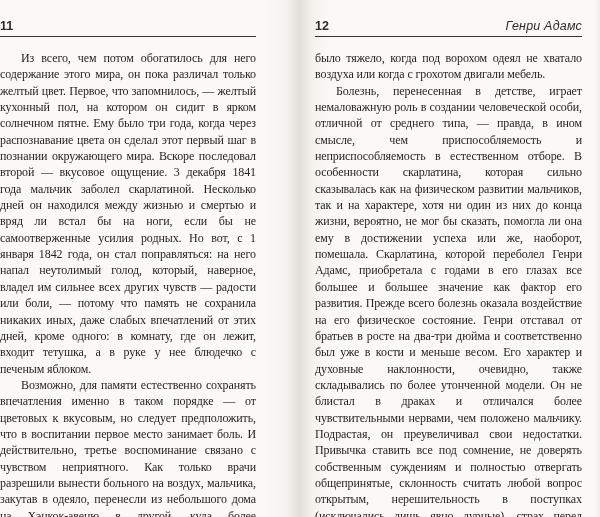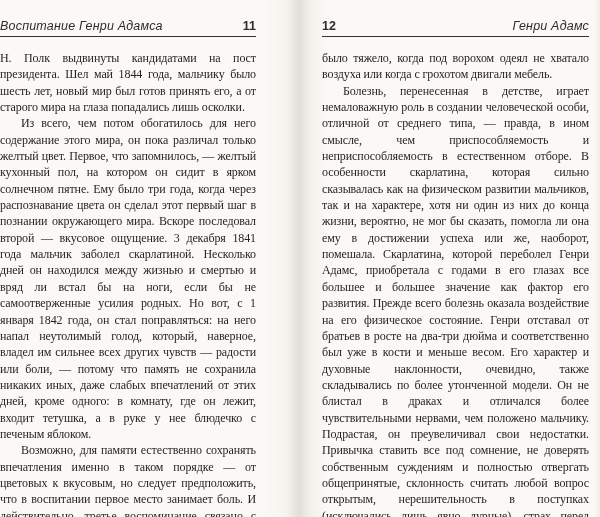--- a/index.html
+++ b/index.html
@@ -8,21 +8,21 @@
     width:600px; height:517px;
     background:#fbf9f5;
     overflow:hidden;
     font-family:"Liberation Serif", serif;
   }
   .page {
     position:absolute; top:0; height:517px; overflow:hidden;
     box-sizing:border-box;
   }
   .page.left  { left:0px;   width:256px; }
-  .page.right { left:322px; width:267px; }
+  .page.right { left:315px; width:267px; }
 
   .running-head {
     display:flex; justify-content:space-between; align-items:baseline;
     margin-top:19px;
     font-family:"Liberation Sans", sans-serif;
     font-size:12.5px; color:#2e2c29;
     white-space:nowrap;
   }
   .head-title { font-style:italic; letter-spacing:0.2px; }
   .page-num   { font-style:normal;font-weight:bold; }
@@ -55,26 +55,24 @@
     pointer-events:none;
   }
 </style>
 </head>
 <body>
 
 <div class="spread">
 
   <div class="page left">
     <div class="running-head">
-      <span class="head-title">Воспитание Генри Адамса</span>
       <span class="page-num">11</span>
     </div>
     <hr class="head-rule">
     <div class="body">
-      <p class="continuation">Н. Полк выдвинуты кандидатами на пост президента. Шел май 1844 года, мальчику было шесть лет, новый мир был готов принять его, а от старого мира на глаза попадались лишь осколки.</p>
       <p>Из всего, чем потом обогатилось для него содержание этого мира, он пока различал только желтый цвет. Первое, что запомнилось, — желтый кухонный пол, на котором он сидит в ярком солнечном пятне. Ему было три года, когда через распознавание цвета он сделал этот первый шаг в познании окружающего мира. Вскоре последовал второй — вкусовое ощущение. 3 декабря 1841 года мальчик заболел скарлатиной. Несколько дней он находился между жизнью и смертью и вряд ли встал бы на ноги, если бы не самоотверженные усилия родных. Но вот, с 1 января 1842 года, он стал поправляться: на него напал неутолимый голод, который, наверное, владел им сильнее всех других чувств — радости или боли, — потому что память не сохранила никаких иных, даже слабых впечатлений от этих дней, кроме одного: в комнату, где он лежит, входит тетушка, а в руке у нее блюдечко с печеным яблоком.</p>
       <p>Возможно, для памяти естественно сохранять впечатления именно в таком порядке — от цветовых к вкусовым, но следует предположить, что в воспитании первое место занимает боль. И действительно, третье воспоминание связано с чувством неприятного. Как только врачи разрешили вынести больного на воздух, мальчика, закутав в одеяло, перенесли из небольшого дома на Хэнкок-авеню в другой, куда более внушительных размеров, вблизи Маунт-Вернон-стрит, где его родителям предстояло прожить до конца своих дней.</p>
 
     </div>
   </div>
 
   <div class="gutter"></div>
 
   <div class="page right">
     <div class="running-head">

